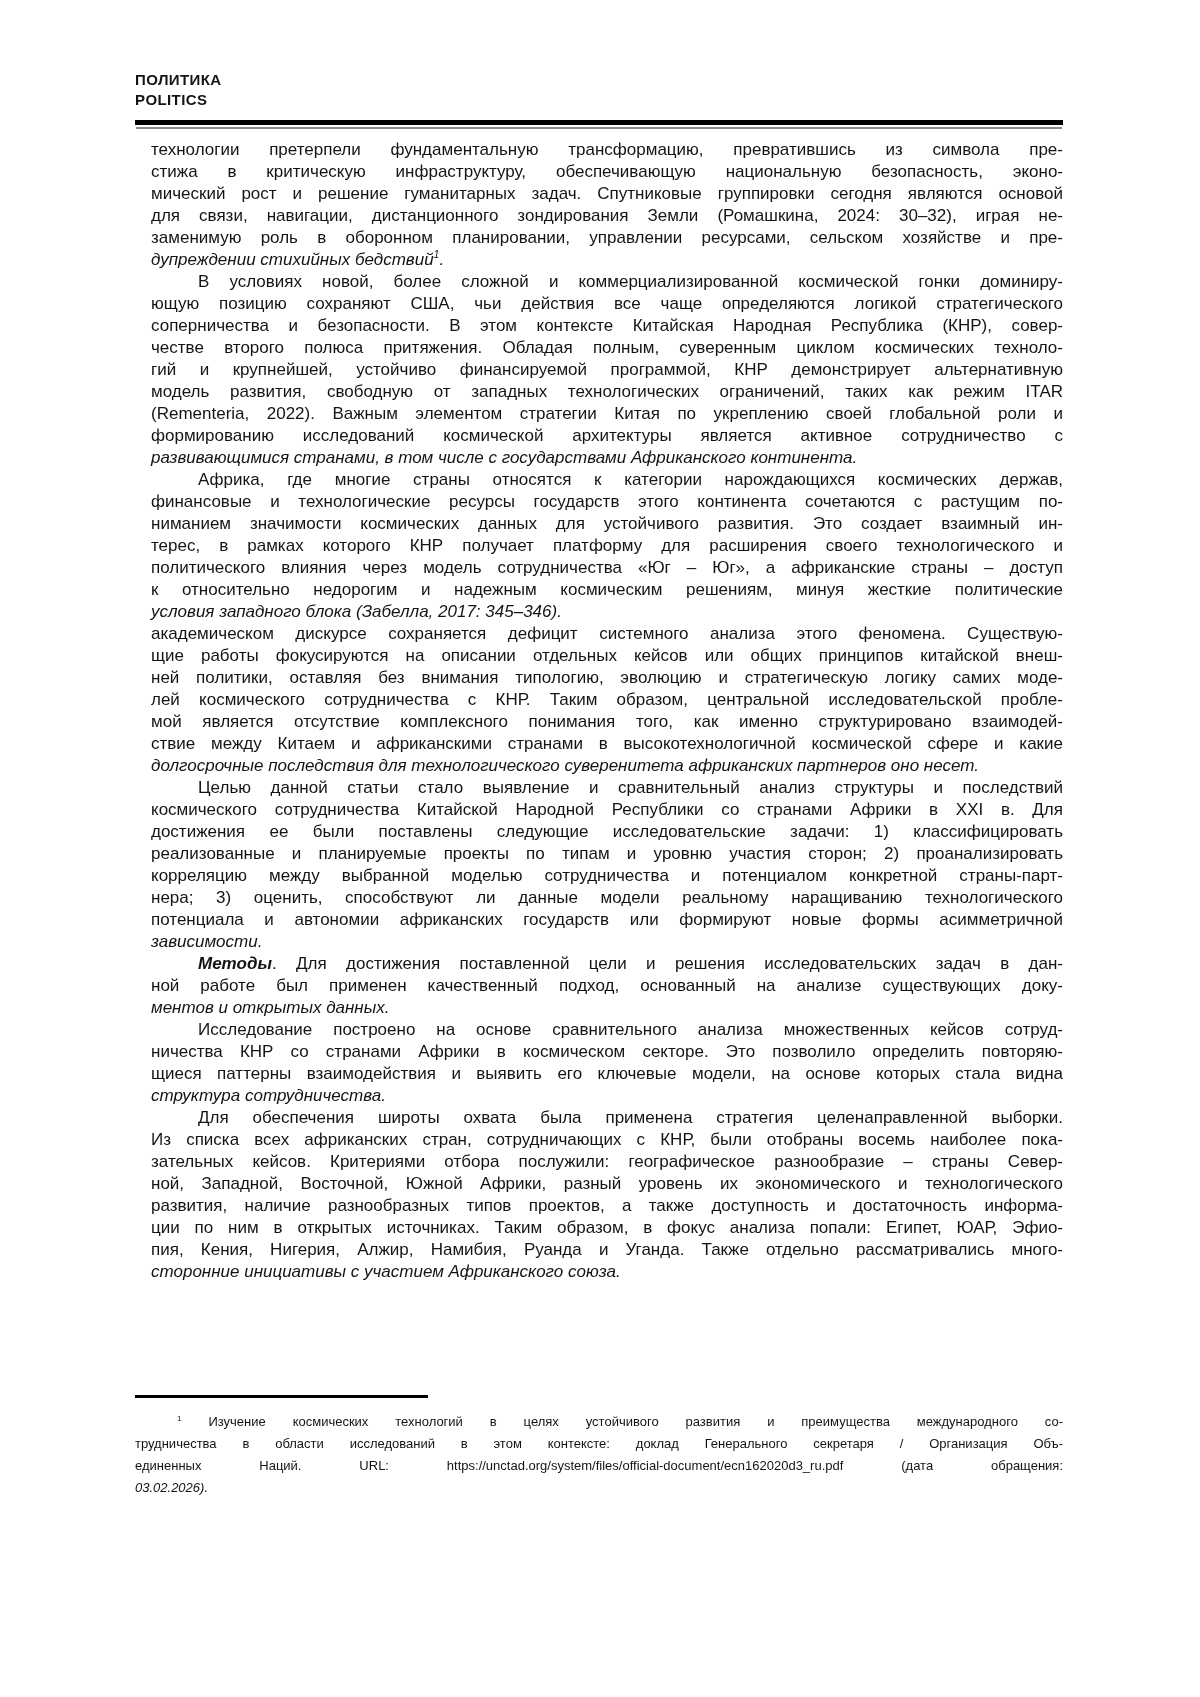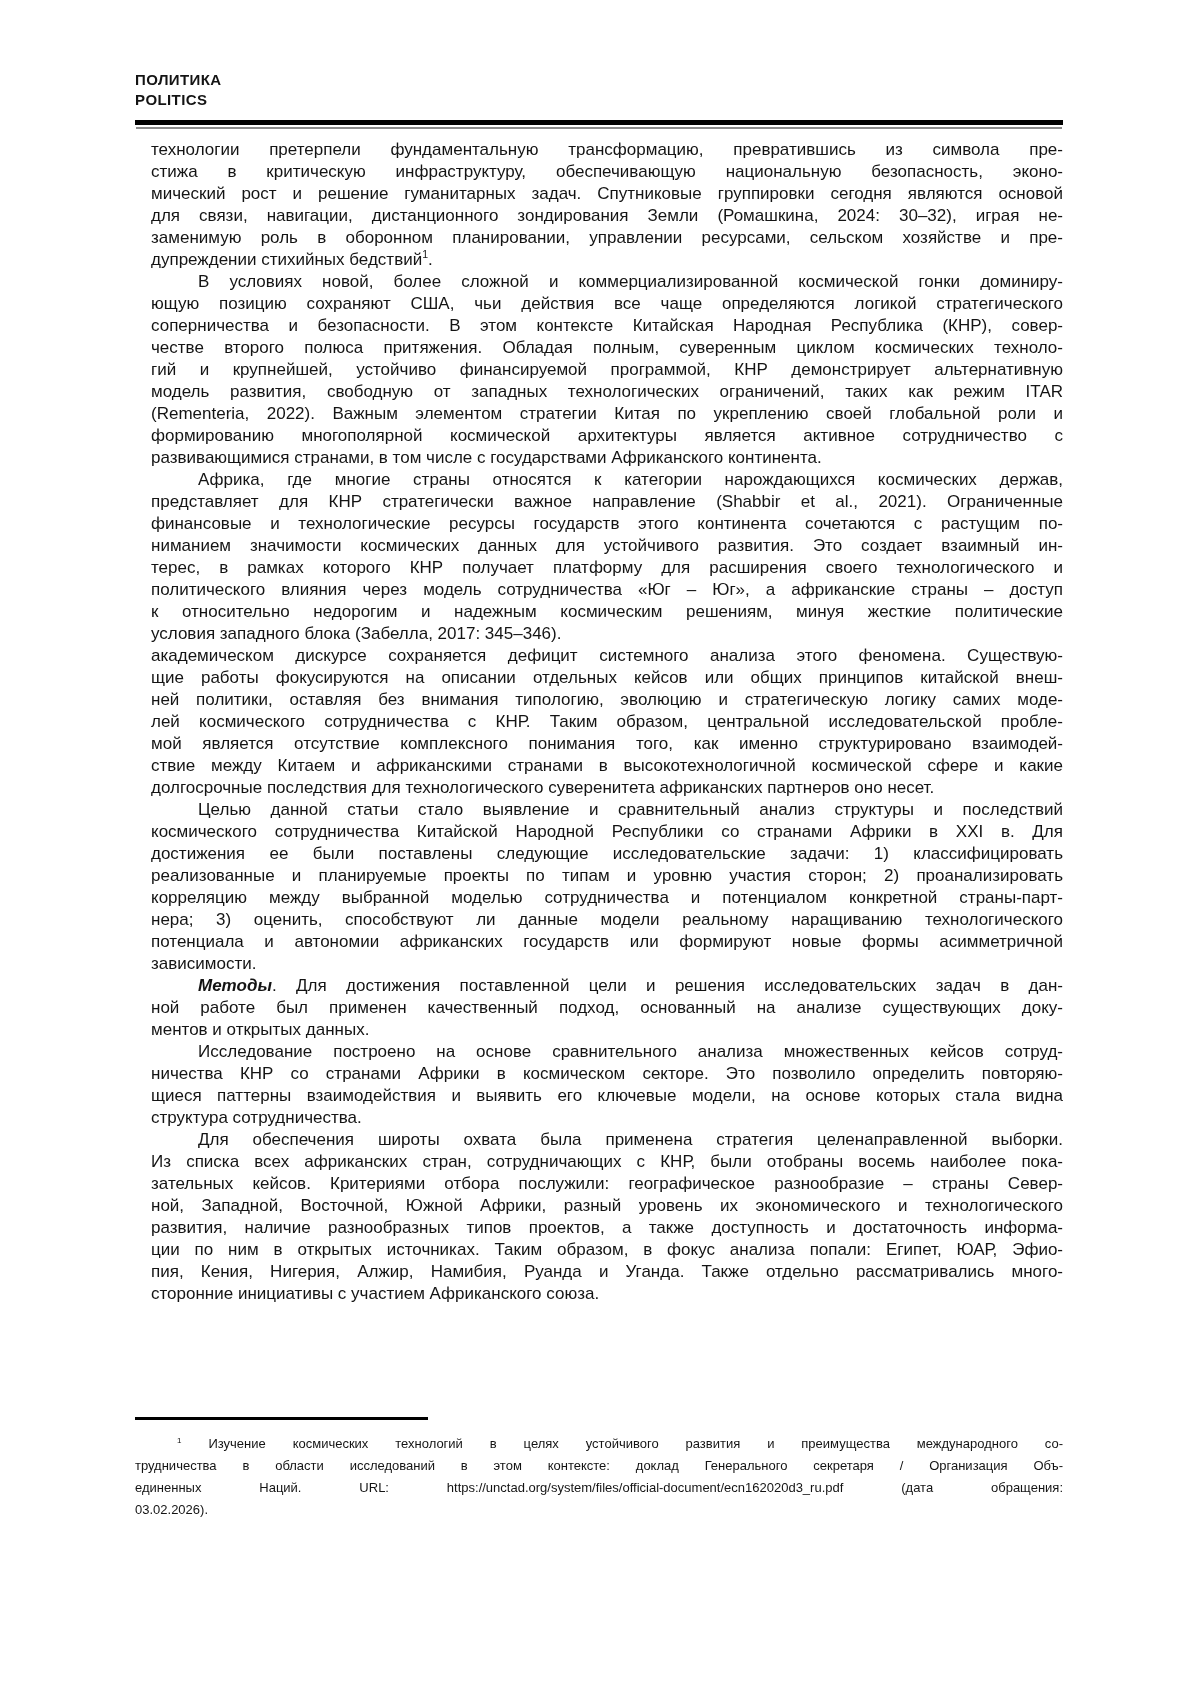--- a/index.html
+++ b/index.html
@@ -42,20 +42,21 @@
     line-height: 22px;
     margin-left: 16px;
   }
   .para { margin: 0; }
   .line {
     text-align: justify;
     text-align-last: justify;
   }
   .line.last {
     text-align-last: left;
+    font-style: italic;
   }
   .line.first-indent {
     text-indent: 47px;
   }
   .seg-bi {
     font-weight: bold;
     font-style: italic;
   }
   .seg-sup {
     font-size: 0.62em;
@@ -100,26 +101,25 @@
           <div class="line last"><span class="seg-n">дупреждении стихийных бедствий</span><span class="seg-sup">1</span><span class="seg-n">.</span></div>
         </div>
         <div class="para">
           <div class="line first-indent">В условиях новой, более сложной и коммерциализированной космической гонки доминиру-</div>
           <div class="line">ющую позицию сохраняют США, чьи действия все чаще определяются логикой стратегического</div>
           <div class="line">соперничества и безопасности. В этом контексте Китайская Народная Республика (КНР), совер-</div>
           <div class="line">честве второго полюса притяжения. Обладая полным, суверенным циклом космических техноло-</div>
           <div class="line">гий и крупнейшей, устойчиво финансируемой программой, КНР демонстрирует альтернативную</div>
           <div class="line">модель развития, свободную от западных технологических ограничений, таких как режим ITAR</div>
           <div class="line">(Rementeria, 2022). Важным элементом стратегии Китая по укреплению своей глобальной роли и</div>
-          <div class="line">формированию многополярной космической архитектуры является активное сотрудничество с</div>
+          <div class="line">формированию исследований космической архитектуры является активное сотрудничество с</div>
           <div class="line last">развивающимися странами, в том числе с государствами Африканского континента.</div>
         </div>
         <div class="para">
           <div class="line first-indent">Африка, где многие страны относятся к категории нарождающихся космических держав,</div>
-          <div class="line">представляет для КНР стратегически важное направление (Shabbir et al., 2021). Ограниченные</div>
           <div class="line">финансовые и технологические ресурсы государств этого континента сочетаются с растущим по-</div>
           <div class="line">ниманием значимости космических данных для устойчивого развития. Это создает взаимный ин-</div>
           <div class="line">терес, в рамках которого КНР получает платформу для расширения своего технологического и</div>
           <div class="line">политического влияния через модель сотрудничества «Юг – Юг», а африканские страны – доступ</div>
           <div class="line">к относительно недорогим и надежным космическим решениям, минуя жесткие политические</div>
           <div class="line last">условия западного блока (Забелла, 2017: 345–346).</div>
         </div>
         <div class="para">
           <div class="line">академическом дискурсе сохраняется дефицит системного анализа этого феномена. Существую-</div>
           <div class="line">щие работы фокусируются на описании отдельных кейсов или общих принципов китайской внеш-</div>

